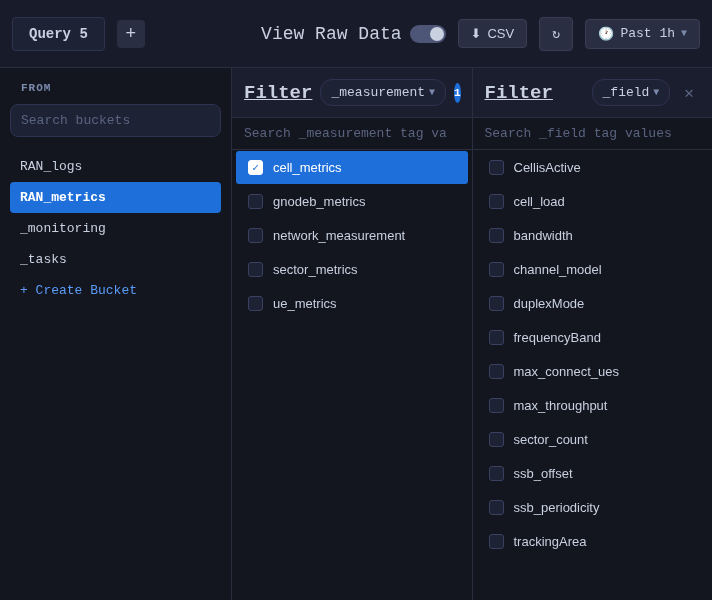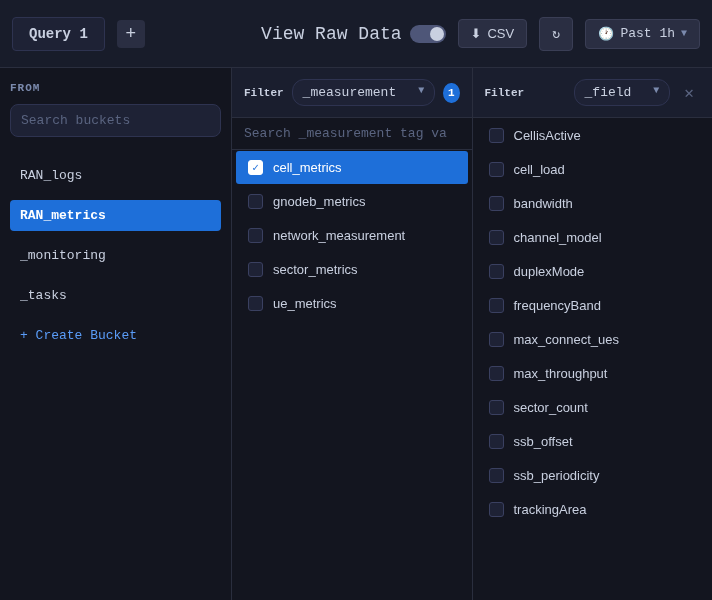--- a/index.html
+++ b/index.html
@@ -126,20 +126,21 @@
       padding: 14px 10px;
       flex-shrink: 0;
     }
     .panel-label {
       font-size: 11px;
       color: #7b8aad;
       font-weight: 700;
       letter-spacing: 1px;
       margin-bottom: 10px;
       text-transform: uppercase;
+      margin-left: 11px;
     }
     .search-box {
       width: 100%;
       background: #1e2235;
       border: 1px solid #2e3350;
       border-radius: 8px;
       padding: 8px 10px;
       color: #7b8aad;
       font-size: 13px;
       margin-bottom: 14px;
@@ -148,21 +149,20 @@
     }
     .search-box::placeholder { color: #5a6480; }
 
     .bucket-list { list-style: none; }
     .bucket-item {
       padding: 8px 10px;
       border-radius: 4px;
       cursor: pointer;
       color: #c9d0e0;
       font-size: 13px;
-      margin-top: 9px;
     }
     .bucket-item.active {
       background: #1e6fd9;
       color: #fff;
       font-weight: 700;
     }
     .create-bucket {
       color: #5a9cf8;
       padding: 8px 10px;
       cursor: pointer;
@@ -188,29 +188,30 @@
     .filter-header {
       display: flex;
       align-items: center;
       background: #1a1e2e;
       padding: 10px 12px;
       border-bottom: 1px solid #2a2e3e;
       gap: 8px;
       height: 50px;
     }
     .filter-label {
-      font-size: 11px;
+      font-size: 19px;
       color: #c9d0e0;
       font-weight: 600;
       flex: 1;
+      text-decoration: underline;
     }
     .filter-dropdown-btn {
       display: flex;
-      align-items: flex-start;
-      gap: 22px;
+      align-items: center;
+      gap: 4px;
       background: #1e2235;
       border: 1px solid #2e3350;
       border-radius: 12px;
       color: #c9d0e0;
       padding: 5px 10px;
       cursor: pointer;
       font-size: 13px;
       font-family: 'Courier New', monospace;
     }
     .badge {
@@ -296,21 +297,21 @@
     
     .filter-list::-webkit-scrollbar { width: 6px; }
     .filter-list::-webkit-scrollbar-track { background: #13151f; }
     .filter-list::-webkit-scrollbar-thumb { background: #2e3350; border-radius: 3px; }
   </style>
 </head>
 <body>
 
 <div class="top-bar">
   <div class="query-tab">
-    <span>Query 1</span>
+    <span>Query 5</span>
   </div>
   <button class="add-tab-btn">+</button>
   <div class="top-spacer"></div>
   <div class="view-raw">
     <span>View Raw Data</span>
     <div class="toggle"></div>
   </div>
   <button class="csv-btn">
     <span>⬇</span>
     <span>CSV</span>
@@ -381,20 +382,23 @@
 
     <div class="filter-panel">
       <div class="filter-header">
         <span class="filter-label">Filter</span>
         <div class="filter-dropdown-btn">
           <span>_field</span>
           <span class="chevron">▼</span>
         </div>
         <span class="close-btn">✕</span>
       </div>
+      <div class="filter-search">
+        <input type="text" placeholder="Search _field tag values" style="">
+      </div>
       <ul class="filter-list">
         <li class="filter-item">
           <div class="checkbox"></div>
           <span class="item-label">CellisActive</span>
         </li>
         <li class="filter-item">
           <div class="checkbox"></div>
           <span class="item-label">cell_load</span>
         </li>
         <li class="filter-item">

